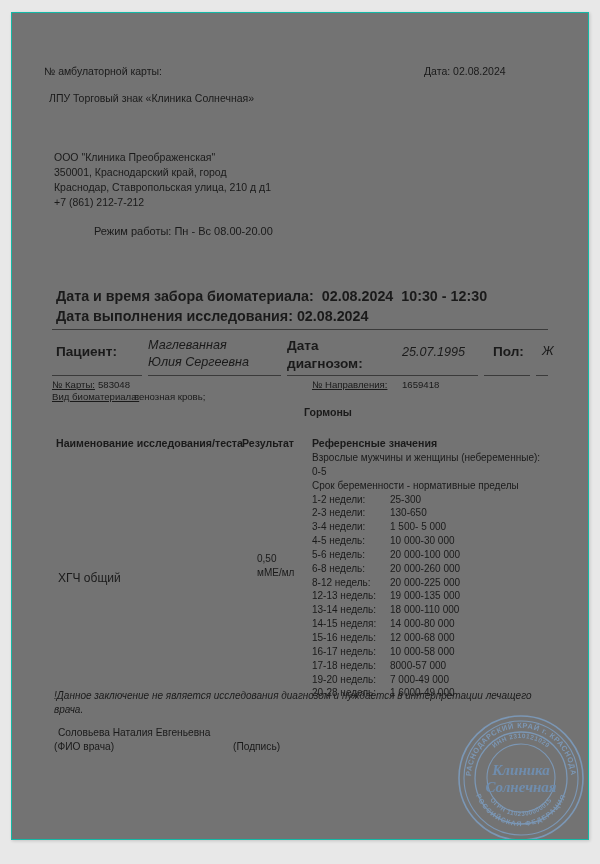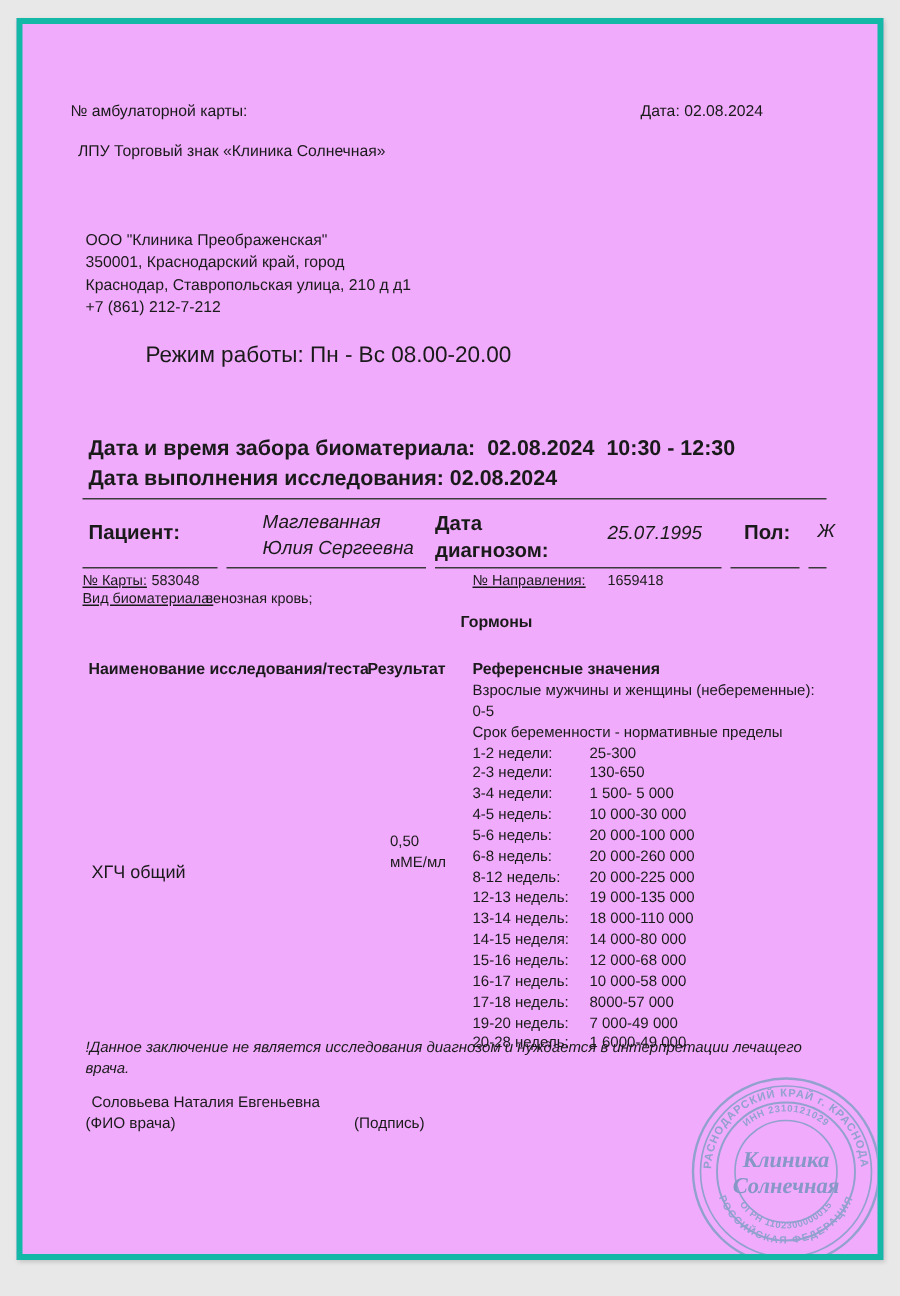--- a/index.html
+++ b/index.html
@@ -23,22 +23,22 @@
     width: 600px;
     height: 864px;
     background: #e8e8e8;
   }
   .sheet {
     position: absolute;
     left: 11px;
     top: 12px;
     width: 578px;
     height: 828px;
-    background: #f0abfc;
-    border: 4px solid #14b8a6;
+    background: #737373;
+    border: 1px solid #14b8a6;
     box-shadow: 1px 1px 3px rgba(0,0,0,0.16);
     box-sizing: border-box;
     overflow: hidden;
   }
   .inner {
     position: absolute;
     left: 0; top: 0;
     width: 576px;
     height: 826px;
   }
@@ -68,21 +68,21 @@
 
   
   .org {
     left: 42px; top: 137px;
     font-size: 10.5px;
     line-height: 1.42;
   }
   .org div { white-space: pre; }
   .worktime {
     left: 42px; top: 211px;
-    font-size: 15px;
+    font-size: 11px;
     padding-left: 40px;
   }
 
   
   .collect {
     left: 44px; top: 274px;
     font-size: 14.3px;
     font-weight: bold;
     line-height: 1.38;
   }
@@ -108,21 +108,21 @@
     left: 44px; top: 330px;
     font-size: 13.6px;
     font-weight: bold;
   }
   .pat-name {
     left: 136px; top: 324px;
     font-size: 12.6px;
     font-style: italic;
     line-height: 1.36;
   }
-  .pat-name div { white-space: pre; margin-left: 24px; }
+  .pat-name div { white-space: pre; }
   .dob-label {
     left: 275px; top: 324px;
     font-size: 13.6px;
     font-weight: bold;
     line-height: 1.36;
   }
   .dob-label div { white-space: pre; }
   .dob-value {
     left: 390px; top: 331px;
     font-size: 12.6px;

